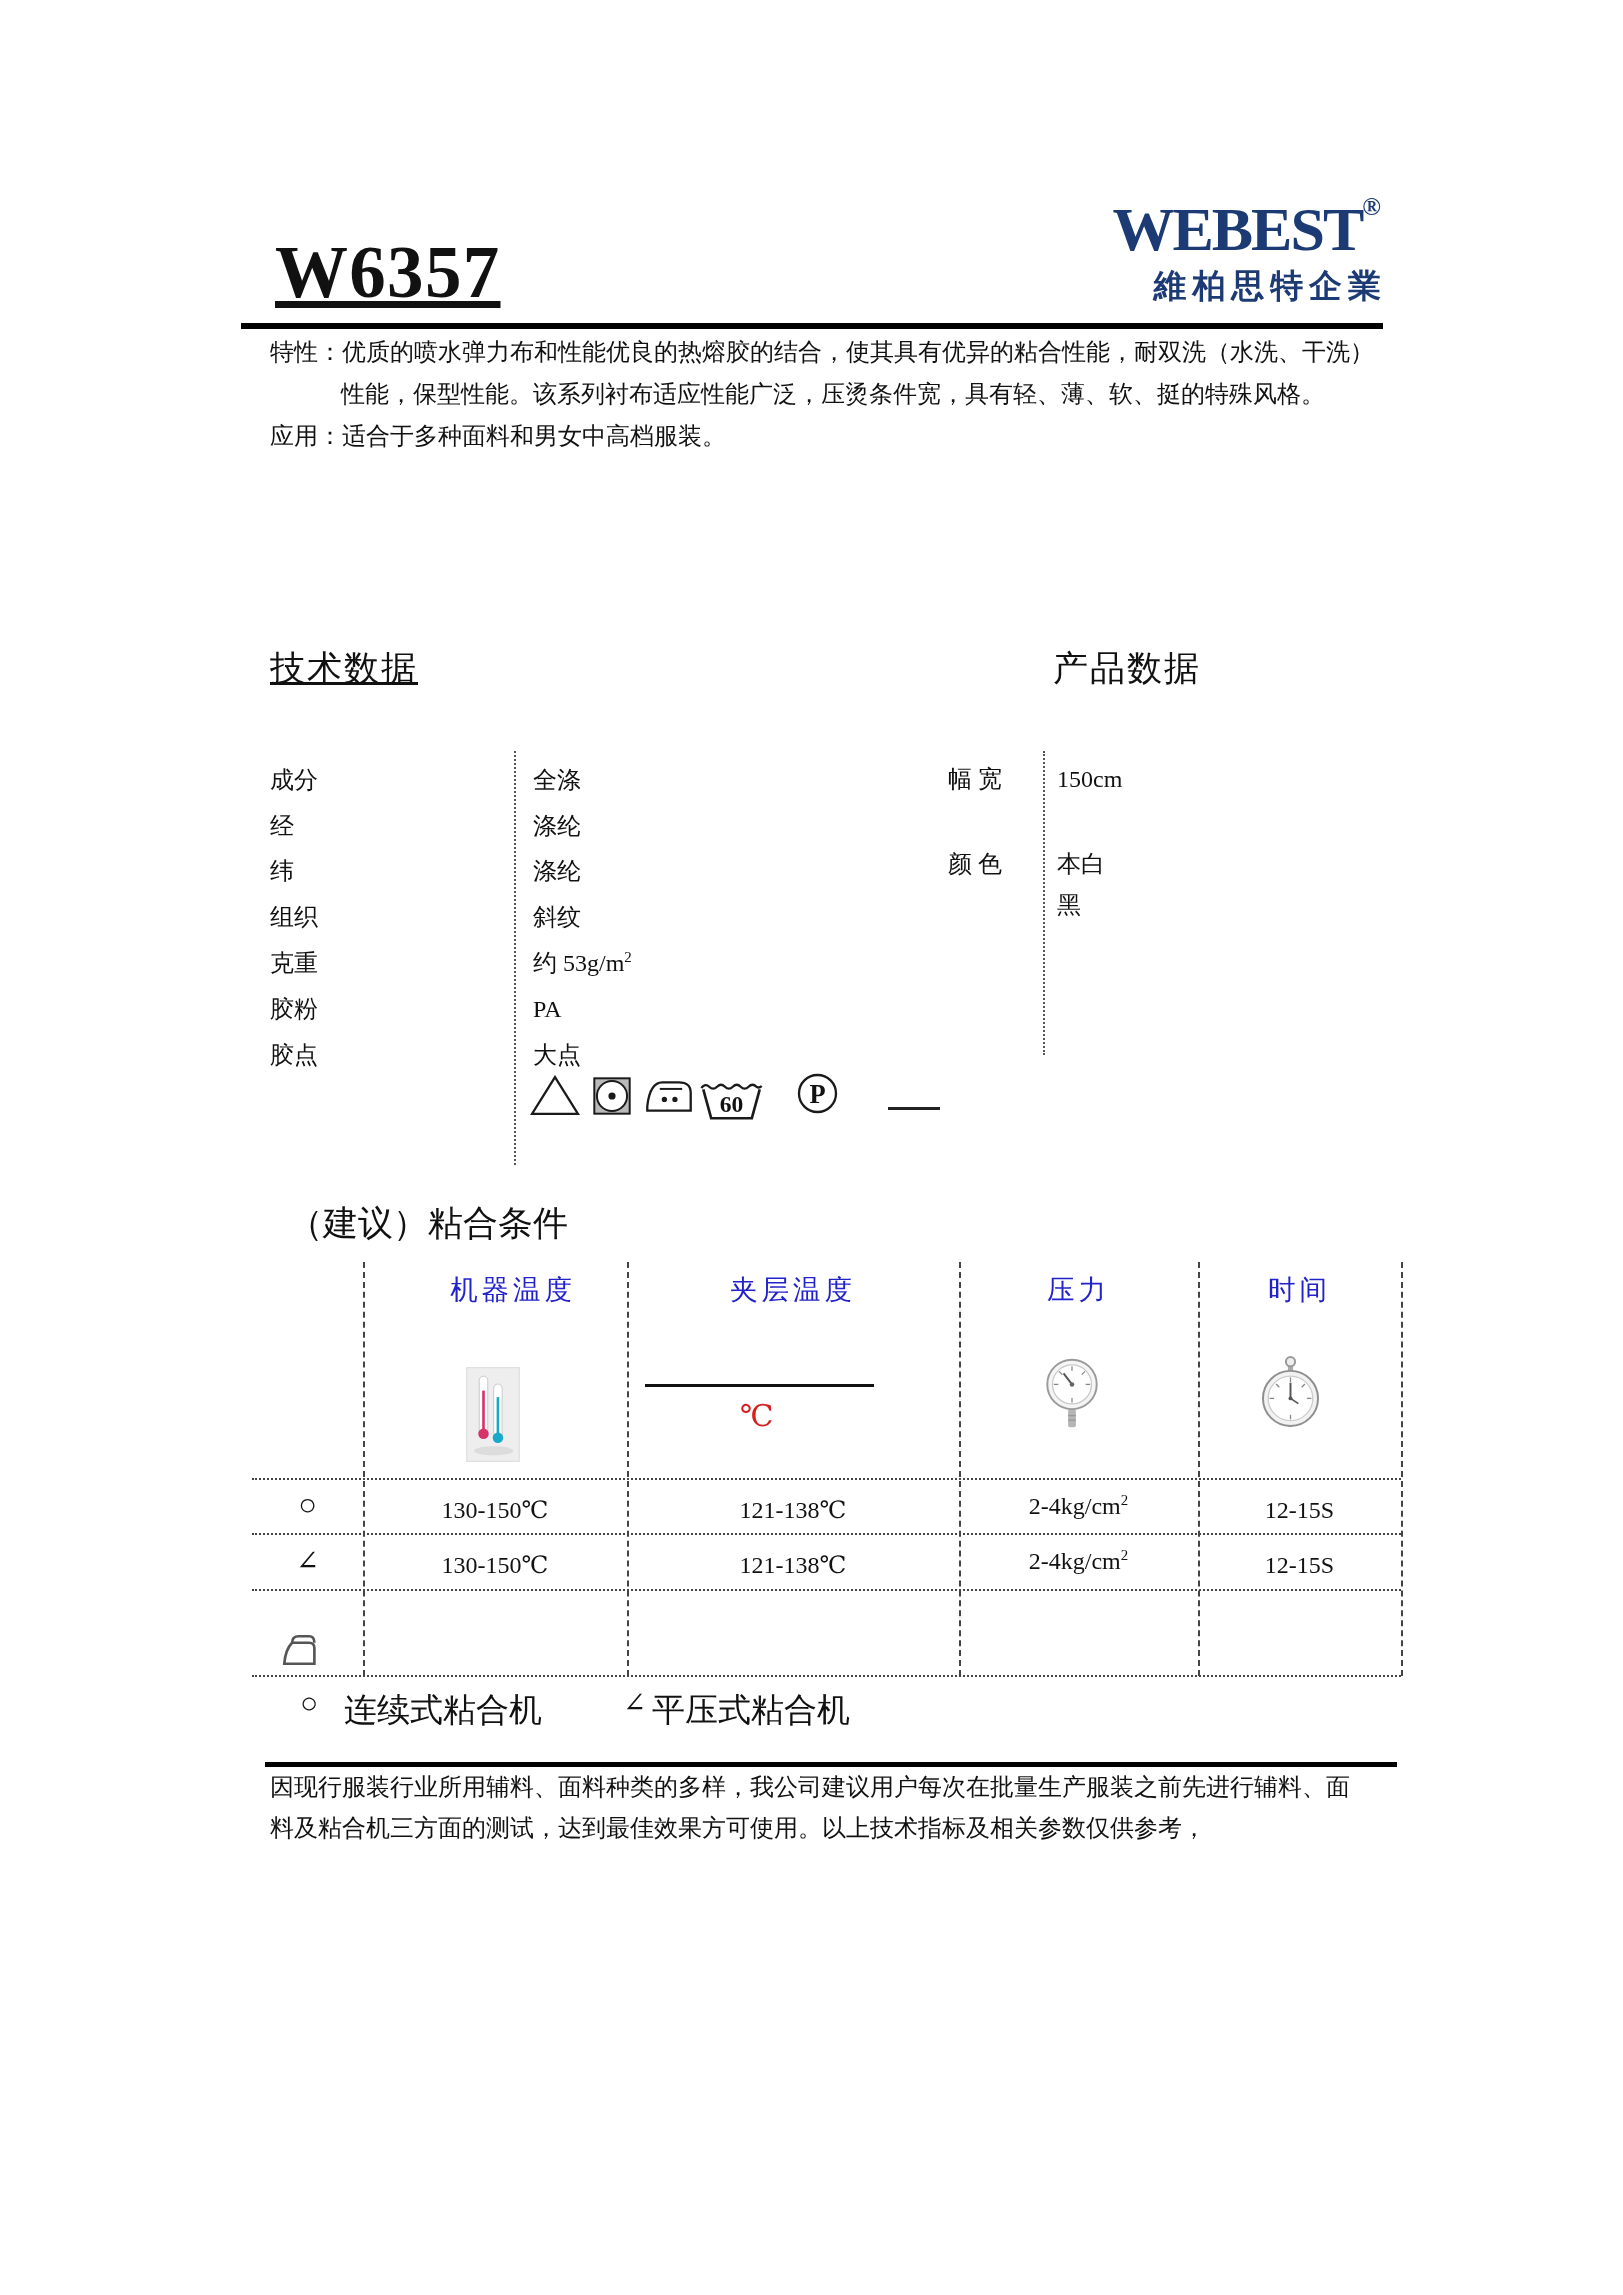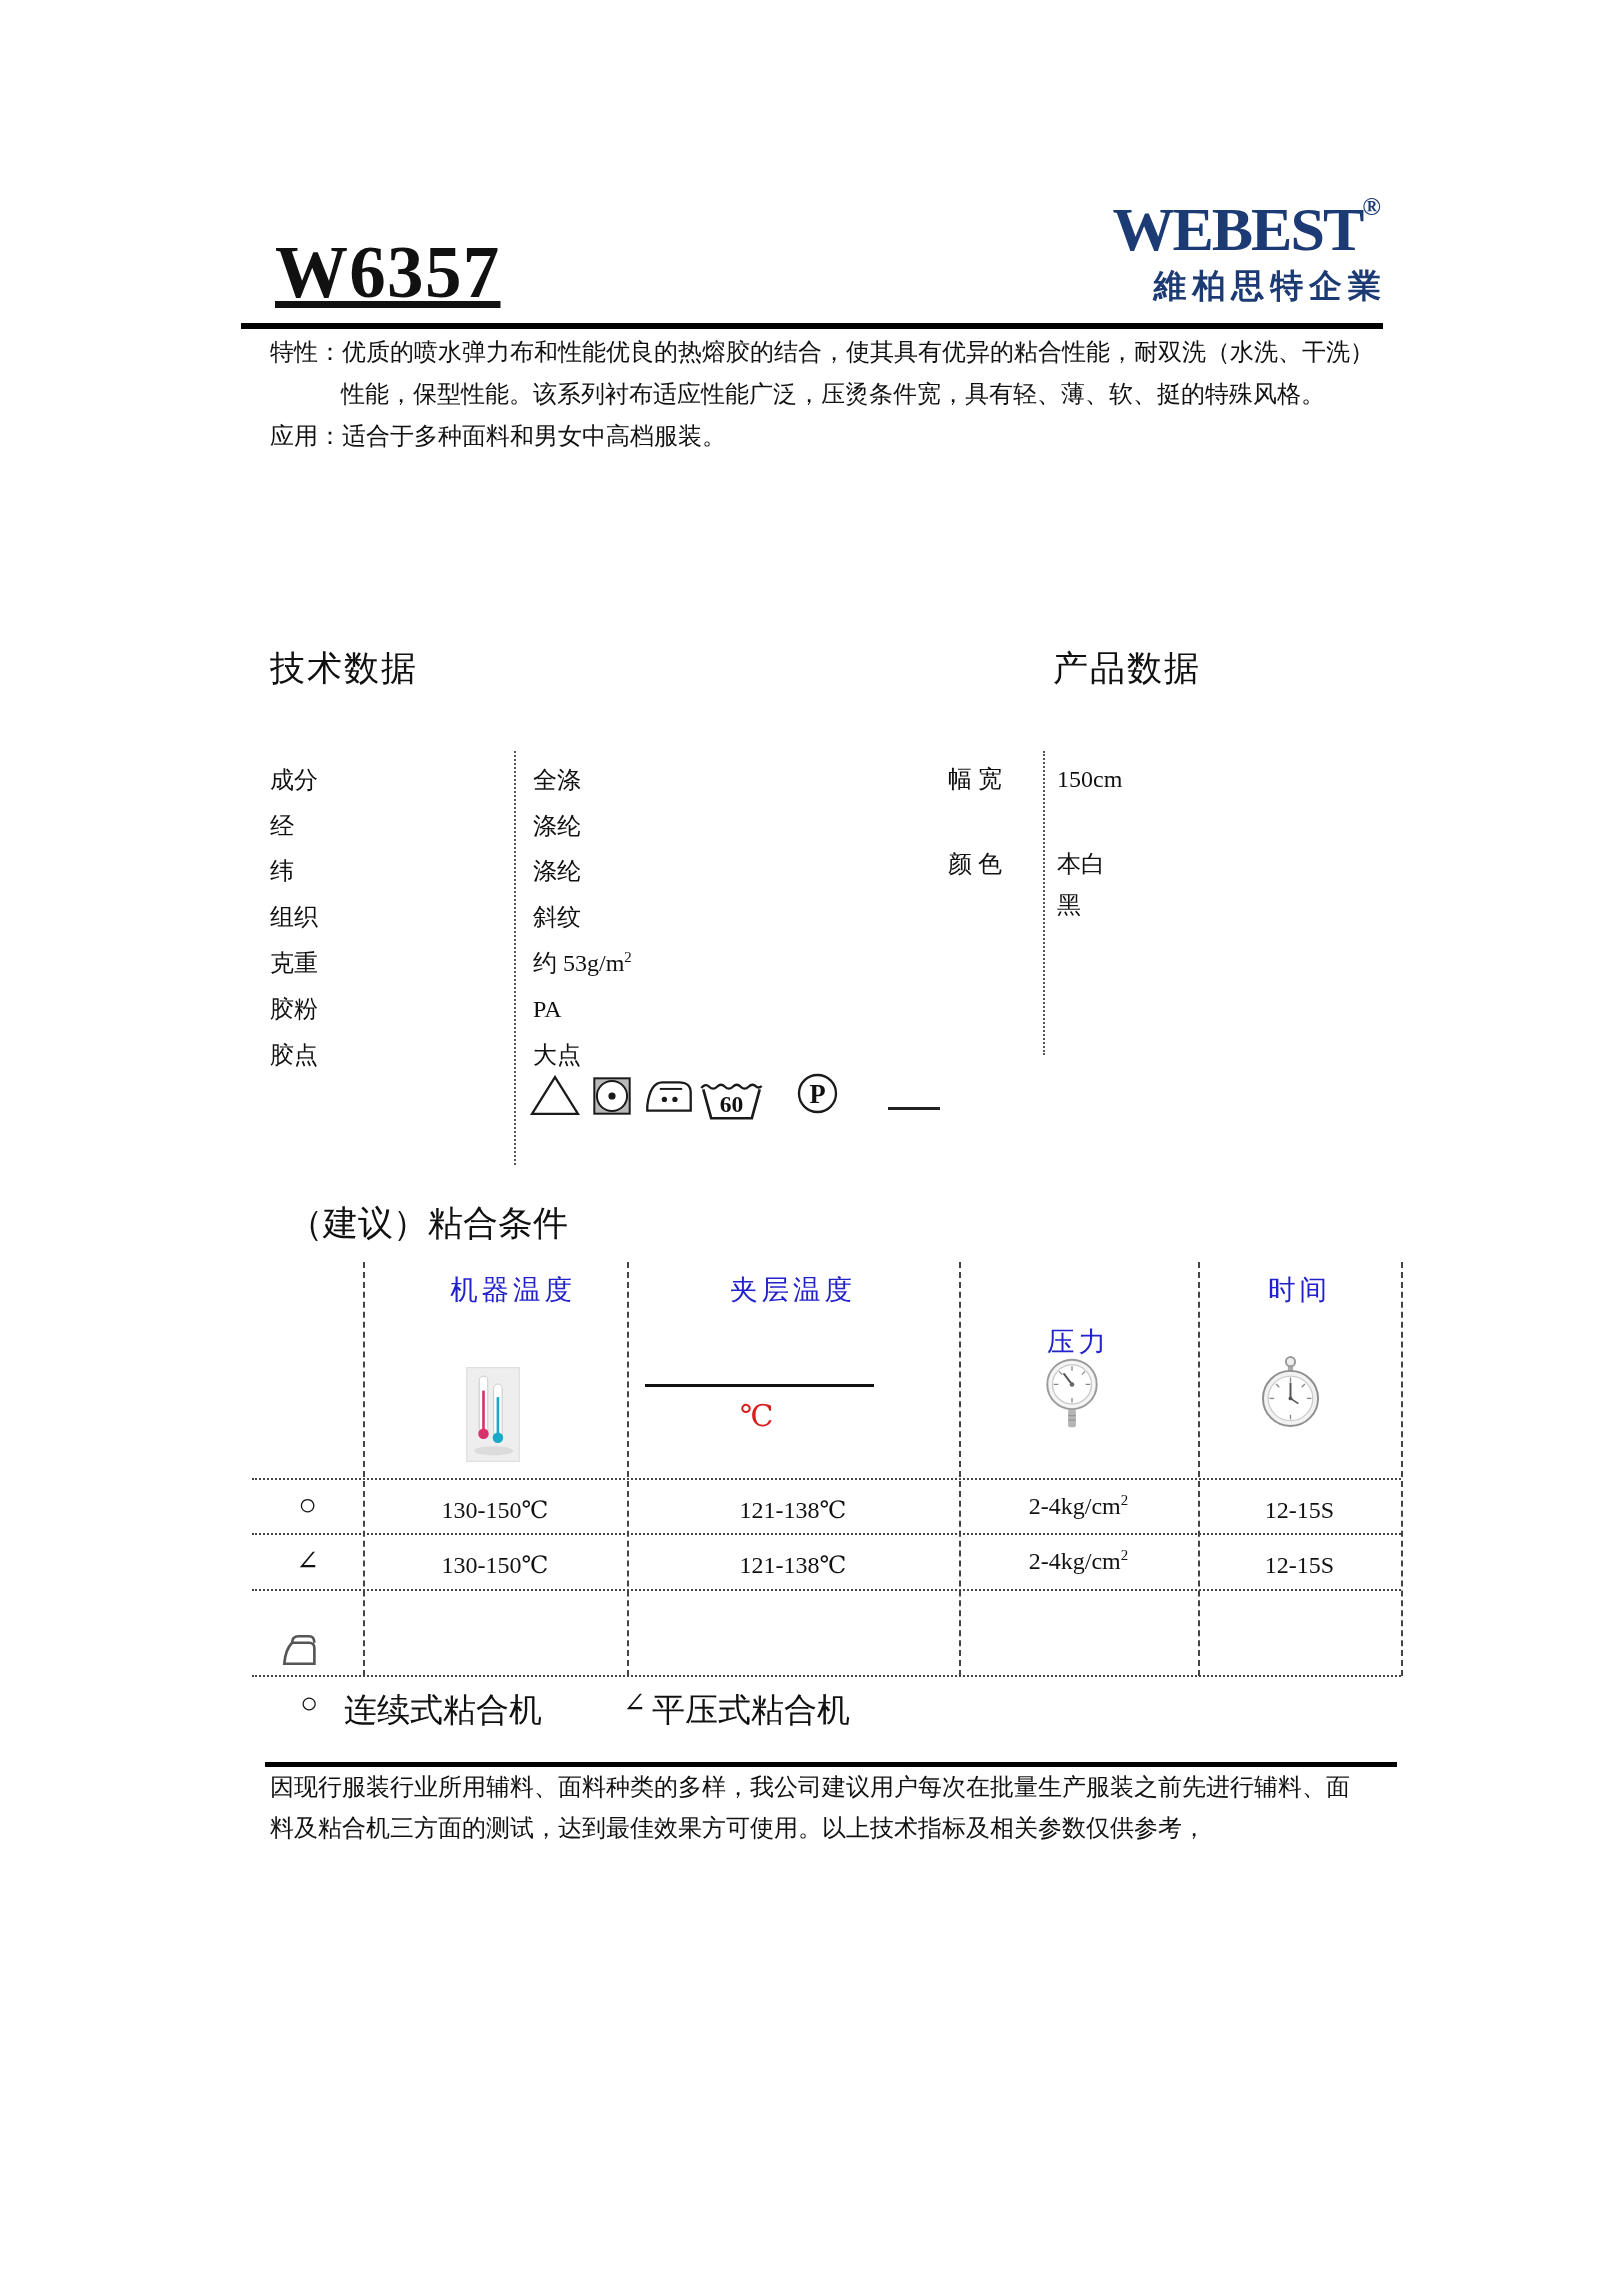--- a/index.html
+++ b/index.html
@@ -39,21 +39,21 @@
     <div class="logo-en navy"><span>WEBEST</span><span class="reg">®</span></div>
     <div class="logo-cn navy">維柏思特企業</div>
   </div>
 
   <div class="abs rule" style="left:241px;top:323px;width:1142px;height:5.9px;"></div>
 
   <div class="abs txt fs37" style="left:270px;top:338px;">特性：优质的喷水弹力布和性能优良的热熔胶的结合，使其具有优异的粘合性能，耐双洗（水洗、干洗）</div>
   <div class="abs txt fs37" style="left:341px;top:380px;">性能，保型性能。该系列衬布适应性能广泛，压烫条件宽，具有轻、薄、软、挺的特殊风格。</div>
   <div class="abs txt fs37" style="left:270px;top:422px;">应用：适合于多种面料和男女中高档服装。</div>
 
-  <div class="abs txt fs54" style="left:270px;top:648px;">技术数据</div>
+  <div class="abs txt fs54" style="left:270px;top:648px;text-decoration:underline;">技术数据</div>
   <div class="abs txt fs54" style="left:1053px;top:648px;">产品数据</div>
 
   <div class="abs vdot" style="left:514px;top:751px;height:414px;"></div>
 
   <div class="abs txt fs37" style="left:270px;top:766px;">成分</div>
   <div class="abs txt fs37" style="left:533px;top:766px;"><span>全涤</span><sup></sup></div>
   <div class="abs txt fs37" style="left:270px;top:812px;">经</div>
   <div class="abs txt fs37" style="left:533px;top:812px;"><span>涤纶</span><sup></sup></div>
   <div class="abs txt fs37" style="left:270px;top:857px;">纬</div>
   <div class="abs txt fs37" style="left:533px;top:857px;"><span>涤纶</span><sup></sup></div>
@@ -117,21 +117,21 @@
   <div class="abs vdash" style="left:1198px;top:1262px;height:414px;"></div>
   <div class="abs vdash" style="left:1401px;top:1262px;height:414px;"></div>
 
   <div class="abs hdot" style="left:252px;top:1478px;width:1149px;"></div>
   <div class="abs hdot" style="left:252px;top:1533px;width:1149px;"></div>
   <div class="abs hdot" style="left:252px;top:1589px;width:1149px;"></div>
   <div class="abs hdot" style="left:252px;top:1675px;width:1149px;"></div>
 
   <div class="abs txt cell blue fs42" style="left:363px;top:1274px;width:300px;letter-spacing:3.9px;">机器温度</div>
   <div class="abs txt cell blue fs42" style="left:627px;top:1274px;width:332px;letter-spacing:3.9px;">夹层温度</div>
-  <div class="abs txt cell blue fs42" style="left:959px;top:1326px;width:239px;letter-spacing:3.9px;">压力</div>
+  <div class="abs txt cell blue fs42" style="left:959px;top:1274px;width:239px;letter-spacing:3.9px;">压力</div>
   <div class="abs txt cell blue fs42" style="left:1198px;top:1274px;width:203px;letter-spacing:3.9px;">时间</div>
 
   <div class="abs" style="left:466px;top:1367px;">
     <svg width="54" height="95" viewBox="0 0 82 145">
       <rect x="0" y="0" width="82" height="145" fill="#eeeeee"></rect>
       <rect x="1" y="1" width="80" height="143" fill="none" stroke="#e0e0e0" stroke-width="2"></rect>
       <ellipse cx="42" cy="128" rx="30" ry="7" fill="#dcdcdc"></ellipse>
       <rect x="20" y="14" width="13" height="92" rx="6.5" fill="#ffffff" stroke="#c8c8c8" stroke-width="1.5"></rect>
       <rect x="24.5" y="36" width="4" height="62" fill="#d6336c"></rect>
       <circle cx="26.5" cy="102" r="8" fill="#d6336c"></circle>

